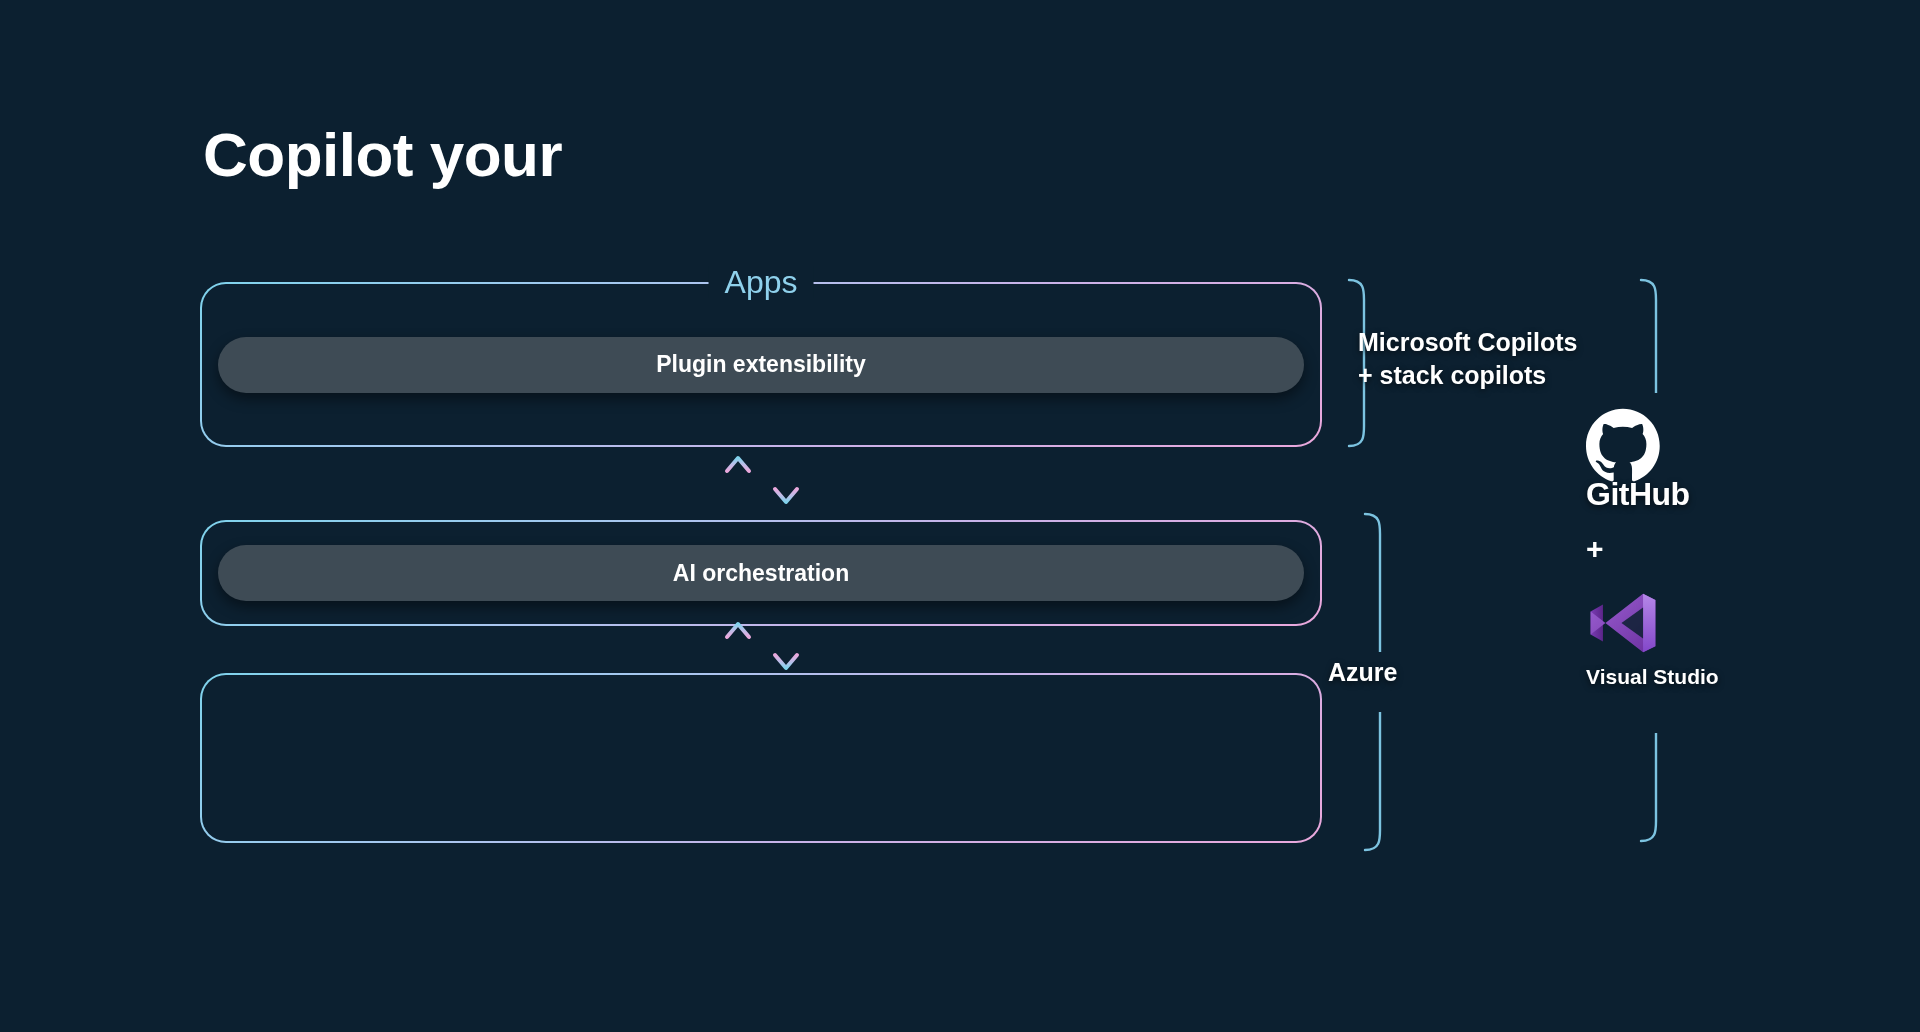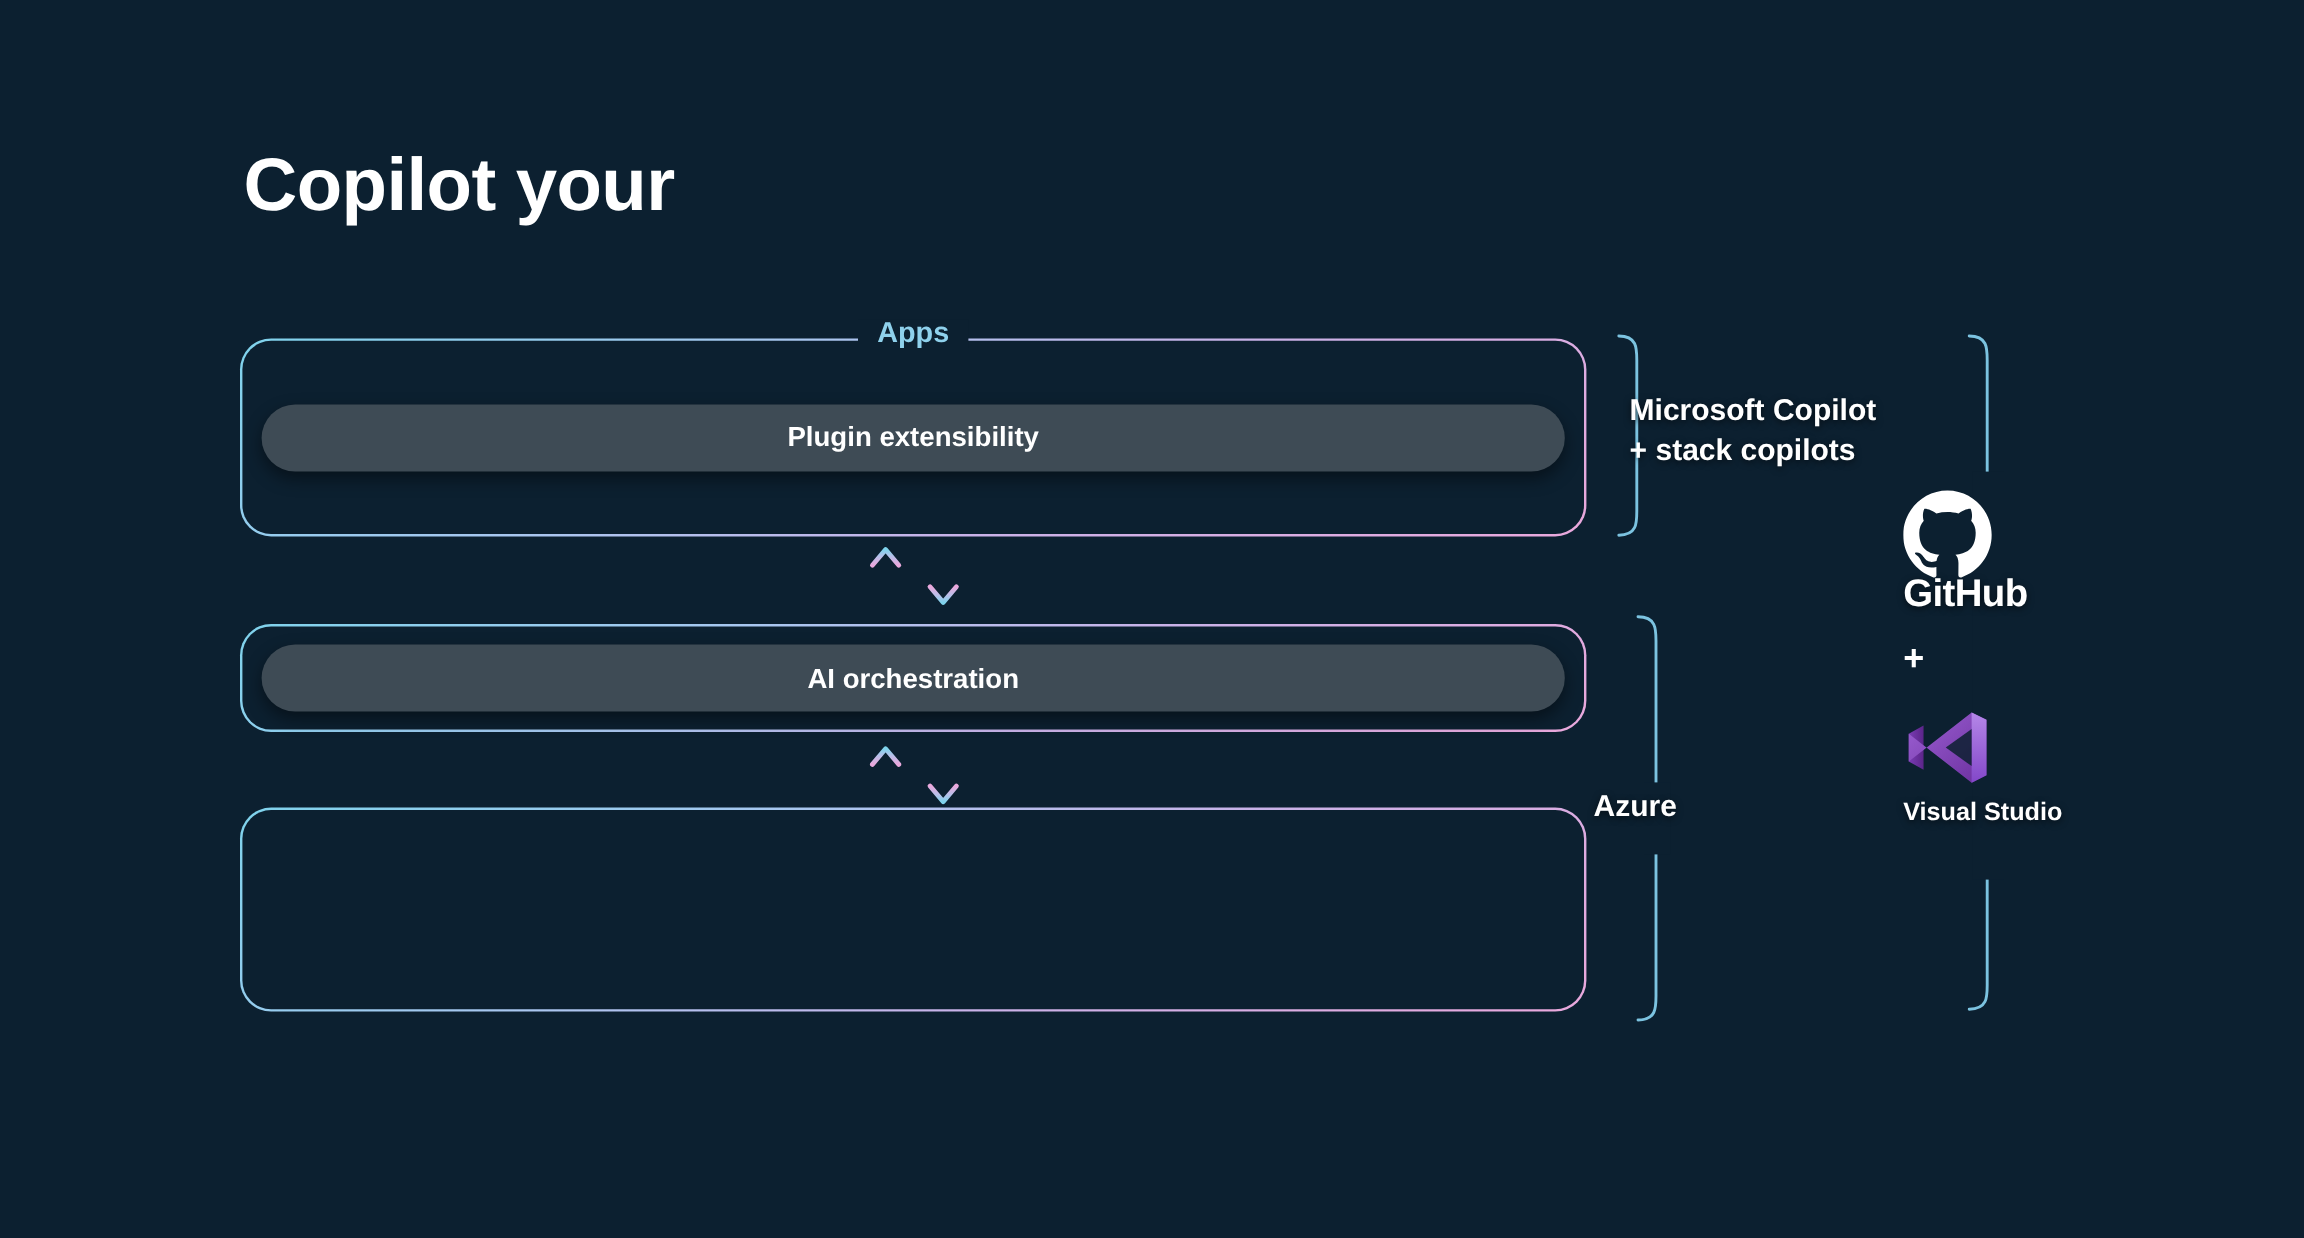--- a/index.html
+++ b/index.html
@@ -64,30 +64,30 @@
 
   
   .group-label{
     position:absolute;
     top:-16px;
     left:50%;
     transform:translateX(-50%);
     background:#0c2030;
     padding:0 16px;
     color:#8fd1ec;
-    font-size:24px;
-    font-weight:700;
+    font-size:32px;
+    font-weight:400;
     line-height:1;
     z-index:3;
     white-space:nowrap;
   }
 
   
   #group-apps      { left:200px; top:282px;  width:1122px; height:165px; }
-  #group-orch      { left:200px; top:520px;  width:1122px; height:90px;  }
+  #group-orch      { left:200px; top:520px;  width:1122px; height:106px;  }
   #group-platform  { left:200px; top:673px;  width:1122px; height:170px; }
 
   
   .arrow-pair{
     position:absolute;
     left:712px;
     width:100px;
     height:56px;
     display:flex;
     align-items:center;
@@ -214,21 +214,21 @@
 
 <div class="stack-group grad-a" id="group-platform">
   <div class="inner">
   </div>
 </div>
 
 <svg class="brace" id="brace-copilots" width="34" height="170" viewBox="0 0 34 170">
   <path d="M3 2 C 18 2, 18 12, 18 22 L18 148 C18 158, 18 168, 3 168" stroke="#7cc3e0" stroke-width="2.4" fill="none" stroke-linecap="round"></path>
 </svg>
 <div class="annot" id="annot-copilots">
-  <div>Microsoft Copilot</div>
+  <div>Microsoft Copilots</div>
   <div>+ stack copilots</div>
 </div>
 
 <svg class="brace" id="brace-azure" width="34" height="340" viewBox="0 0 34 340">
   <path d="M3 2 C 18 2, 18 12, 18 22 L18 318 C18 328, 18 338, 3 338" stroke="#7cc3e0" stroke-width="2.4" fill="none" stroke-linecap="round"></path>
   <rect x="8" y="140" width="22" height="60" fill="#0c2030"></rect>
 </svg>
 <div class="annot" id="annot-azure">Azure</div>
 
 <svg class="brace" id="brace-devtools" width="34" height="565" viewBox="0 0 34 565">

